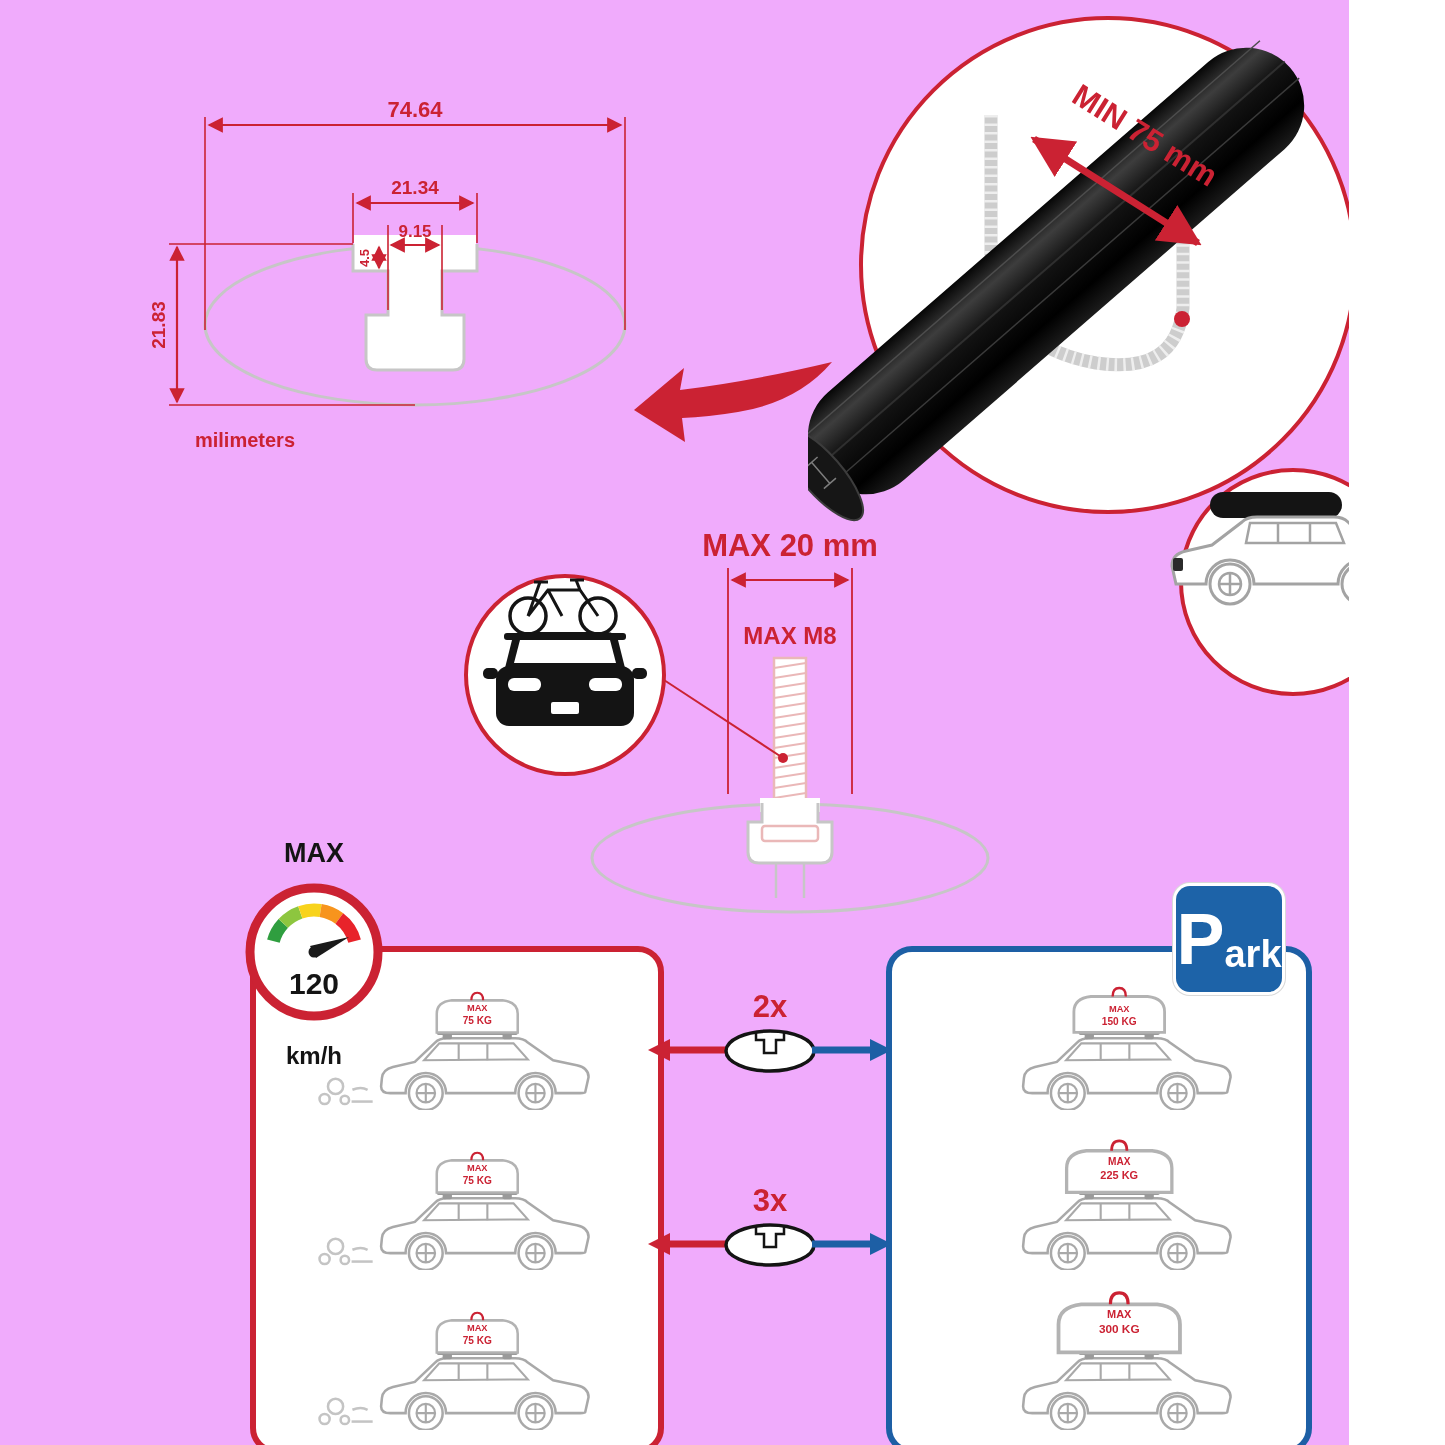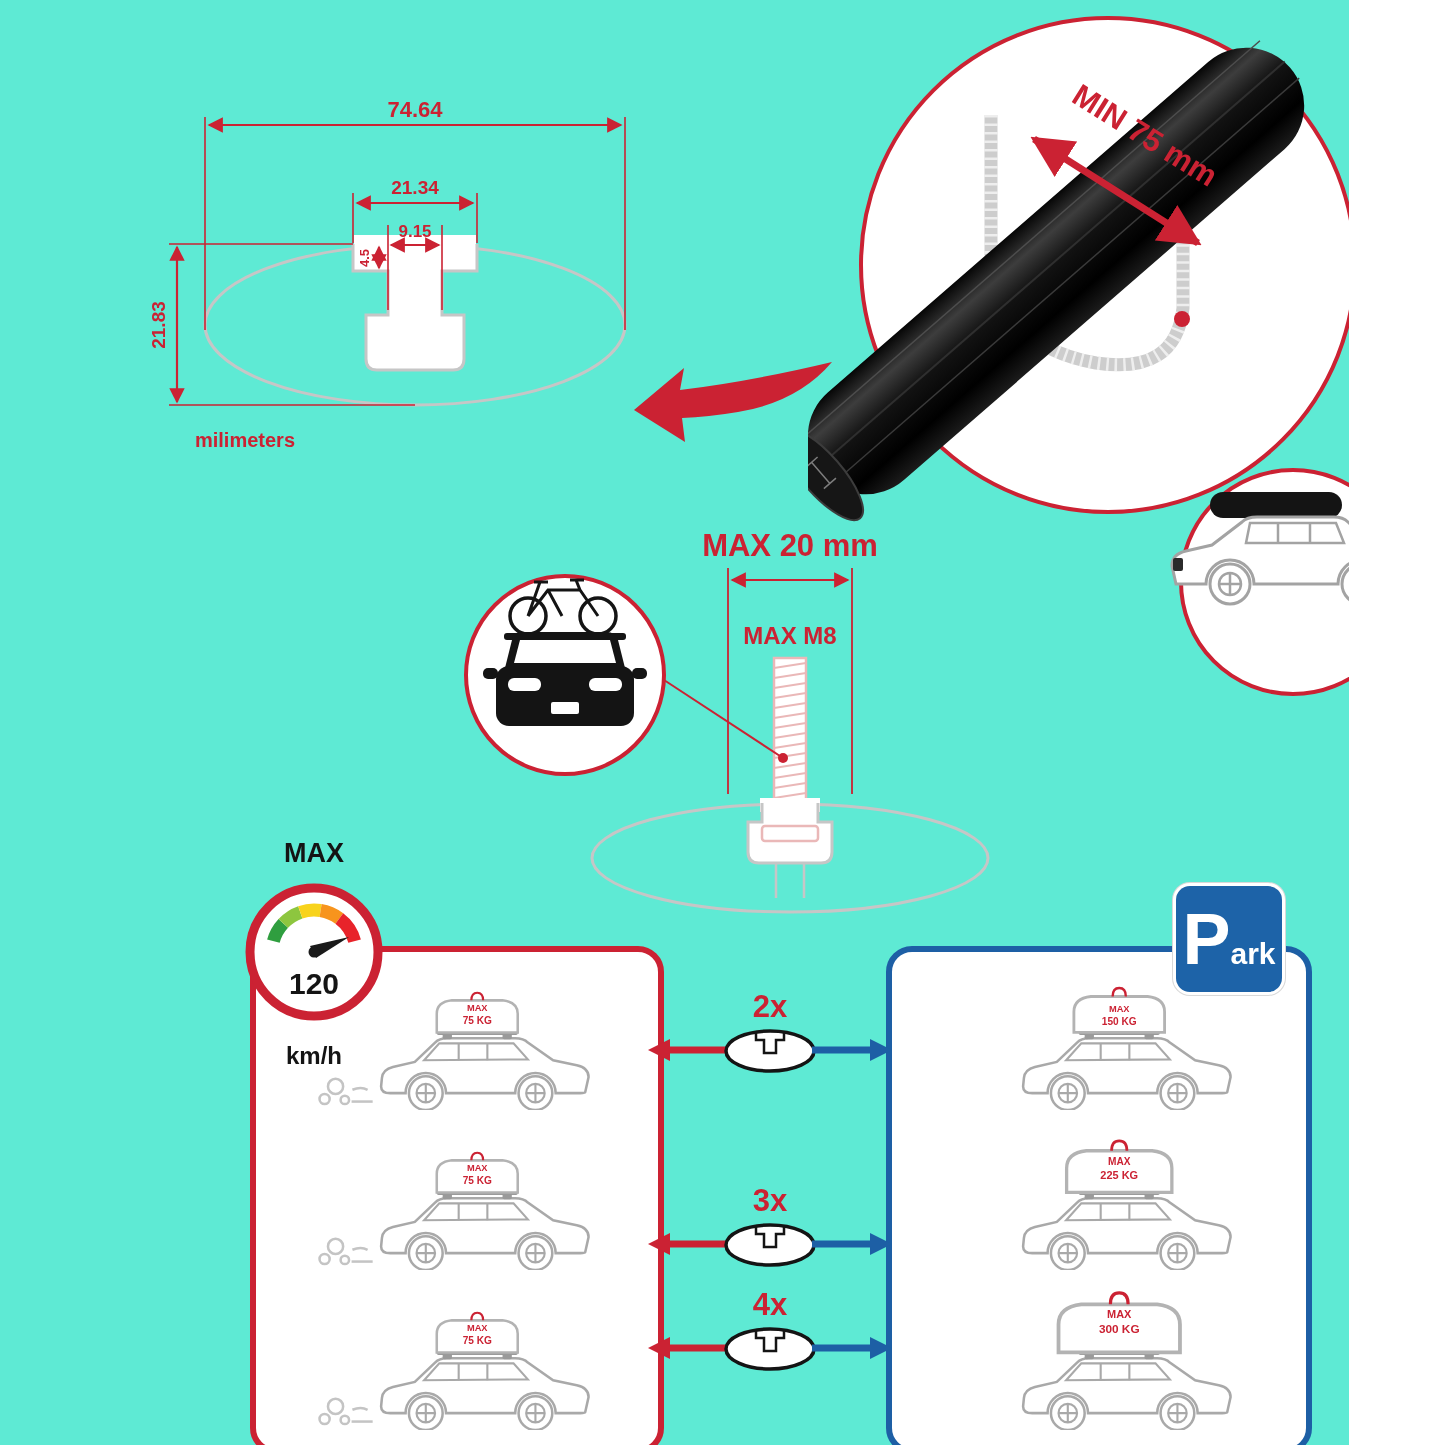--- a/index.html
+++ b/index.html
@@ -1,16 +1,16 @@
 <!DOCTYPE html>
 <html><head>
 <meta charset="utf-8">
 <style>
   html,body{margin:0;padding:0;background:#fff;}
-  #canvas{position:relative;width:1349px;height:1445px;background:#5eead4;overflow:hidden;
+  #canvas{position:relative;width:1349px;height:1445px;background:#f0abfc;overflow:hidden;
           font-family:"Liberation Sans",sans-serif;}
   .abs{position:absolute;}
   svg text{font-family:"Liberation Sans",sans-serif;}
   .dim-t{font-weight:bold;fill:#cb2233;text-anchor:middle;}
   .red-big{font-weight:bold;fill:#cb2233;text-anchor:middle;}
   .blk{fill:#141414;font-weight:bold;text-anchor:middle;}
   .ct1,.ct2{font-weight:bold;fill:#cb2233;text-anchor:middle;}
   .ct1{font-size:11px;}.ct2{font-size:12px;}
   .box{position:absolute;background:#fff;border-radius:26px;display:flex;flex-direction:column;
        justify-content:space-around;align-items:center;padding:8px 0;z-index:1;}
@@ -18,21 +18,21 @@
   .box-blue{left:886px;top:946px;width:414px;height:480px;border:6px solid #1d5fa5;}
   .car-fig{width:330px;height:140px;}
   .mid-row{position:absolute;left:648px;width:244px;height:100px;display:flex;flex-direction:column;
            align-items:center;z-index:2;}
   .mid-label{font-size:31px;font-weight:bold;color:#cb2233;line-height:1.1;}
   .gauge-wrap{position:absolute;left:232px;top:836px;width:164px;height:240px;z-index:4;}
   .park-sign{position:absolute;left:1176px;top:886px;width:106px;height:106px;background:#1d63a8;
              border-radius:14px;display:flex;align-items:center;justify-content:center;color:#fff;
              z-index:5;box-shadow:0 0 0 3px #fff,0 0 0 4px #d9d9d9;}
   .park-p{font-size:72px;font-weight:bold;line-height:1;}
-  .park-ark{font-size:30px;font-weight:bold;margin-top:30px;}
+  .park-ark{font-size:38px;font-weight:bold;margin-top:30px;}
 </style>
 </head>
 <body>
 
 <div id="canvas">
 
   <svg width="0" height="0" style="position:absolute" aria-hidden="true">
     <defs>
       <g id="g-carbody" stroke="#a9a9a9" stroke-width="3" fill="#fff">
         <path d="M322,119 L326,101 Q326,90 312,87 L284,81 L254,60 Q249,55 239,55 L158,55 Q149,55 144,60 L120,83 L94,89 Q82,92 81,102 L80,112 Q80,120 91,120 L109,120 A24,24 0 0 1 157,120 L239,120 A24,24 0 0 1 287,120 L316,120 Q322,120 322,119 Z"></path>
@@ -310,30 +310,19 @@
     <div class="mid-label">3x</div>
     <svg width="244" height="52" viewBox="0 0 244 52">
       <polygon points="0,26 22,15 22,37" fill="#cb2233"></polygon>
       <line x1="20" y1="26" x2="80" y2="26" stroke="#cb2233" stroke-width="7"></line>
       <ellipse cx="122" cy="27" rx="44" ry="20" fill="#fff" stroke="#141414" stroke-width="3.5"></ellipse>
       <path d="M108,9 L108,16 L116,16 L116,29 L128,29 L128,16 L136,16 L136,9" fill="none" stroke="#141414" stroke-width="2.5"></path>
       <line x1="164" y1="26" x2="224" y2="26" stroke="#1d5fa5" stroke-width="7"></line>
       <polygon points="244,26 222,15 222,37" fill="#1d5fa5"></polygon>
     </svg>
   </div>
-  <div class="mid-row" style="top:1288px">
-    <div class="mid-label">4x</div>
-    <svg width="244" height="52" viewBox="0 0 244 52">
-      <polygon points="0,26 22,15 22,37" fill="#cb2233"></polygon>
-      <line x1="20" y1="26" x2="80" y2="26" stroke="#cb2233" stroke-width="7"></line>
-      <ellipse cx="122" cy="27" rx="44" ry="20" fill="#fff" stroke="#141414" stroke-width="3.5"></ellipse>
-      <path d="M108,9 L108,16 L116,16 L116,29 L128,29 L128,16 L136,16 L136,9" fill="none" stroke="#141414" stroke-width="2.5"></path>
-      <line x1="164" y1="26" x2="224" y2="26" stroke="#1d5fa5" stroke-width="7"></line>
-      <polygon points="244,26 222,15 222,37" fill="#1d5fa5"></polygon>
-    </svg>
-  </div>
 
   <div class="park-sign">
     <span class="park-p">P</span>
       <span class="park-ark">ark</span>
   </div>
 
 </div>
 
 </body></html>

